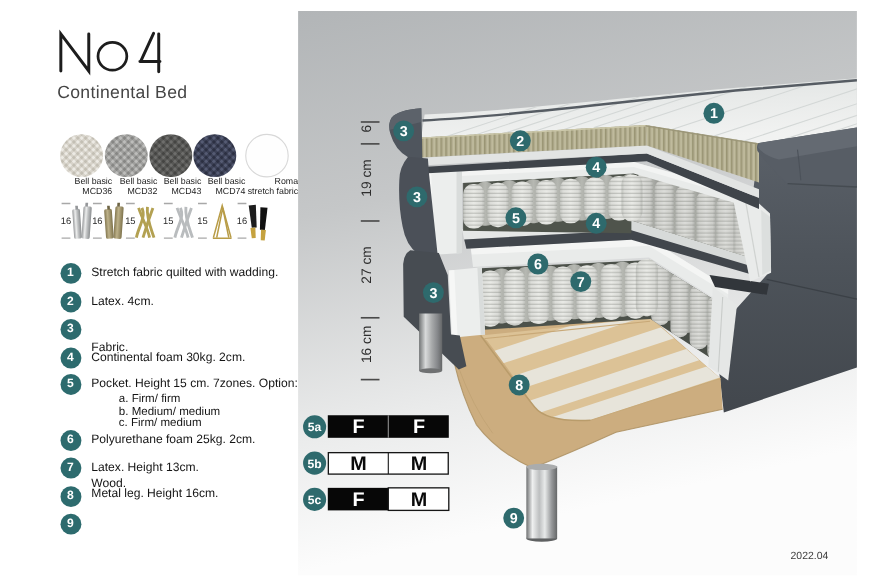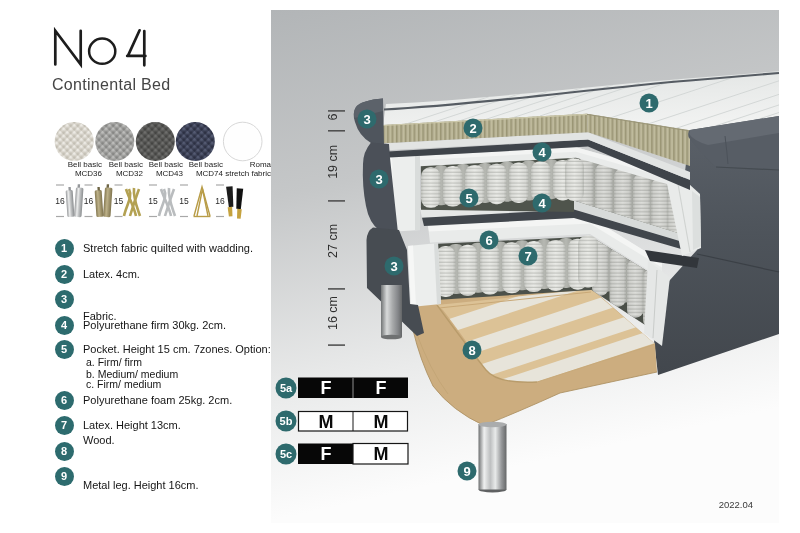--- a/index.html
+++ b/index.html
@@ -1,21 +1,21 @@
 <!DOCTYPE html>
 <html><head>
 <meta charset="utf-8">
 <style>
   html,body{margin:0;padding:0;}
   body{width:800px;height:533px;position:relative;background:#ffffff;
        font-family:"Liberation Sans", sans-serif;overflow:hidden;}
   .abs{position:absolute;}
   .swlbl{position:absolute;font-size:8px;line-height:8.7px;color:#1c1c1c;text-align:right;width:56px;}
   .li{position:absolute;left:83px;font-size:11px;color:#151515;white-space:nowrap;}
-  .sub{position:absolute;left:86px;font-size:10.5px;color:#151515;white-space:nowrap;}
+  .sub{position:absolute;left:108px;font-size:10.5px;color:#151515;white-space:nowrap;}
   .lc{position:absolute;width:19px;height:19px;border-radius:50%;background:#2d6b6e;color:#fff;
       font-size:11px;font-weight:bold;text-align:center;line-height:19px;left:54.5px;}
 </style>
 </head>
 <body>
 
 <svg class="abs" style="left:0;top:0" width="270" height="110" viewBox="0 0 270 110">
   <g fill="none" stroke="#1d1d1d" stroke-width="2.7" stroke-linecap="round">
     <path d="M55.3,64.5 V30.8 L80.7,64.5 V30.8"></path>
     <ellipse cx="102.2" cy="51.2" rx="13.1" ry="12.6" stroke-width="2.5"></ellipse>
@@ -145,34 +145,34 @@
   </g>
 </svg>
 
 <div class="lc" style="top:239.3px;">1</div>
 <div class="li" style="top:242.3px;text-align:right;">Stretch fabric quilted with wadding.</div>
 <div class="lc" style="top:264.8px;">2</div>
 <div class="li" style="top:267.8px;text-align:center;">Latex. 4cm.</div>
 <div class="lc" style="top:290.4px;">3</div>
 <div class="li" style="top:310px;">Fabric.</div>
 <div class="lc" style="top:315.5px;">4</div>
-<div class="li" style="top:318.5px;">Polyurethane firm 30kg. 2cm.</div>
+<div class="li" style="top:318.5px;">Continental foam 30kg. 2cm.</div>
 <div class="lc" style="top:339.9px;">5</div>
 <div class="li" style="top:342.9px;">Pocket. Height 15 cm. 7zones. Option:</div>
 <div class="sub" style="top:356.2px;">a. Firm/ firm</div>
 <div class="sub" style="top:368.1px;">b. Medium/ medium</div>
 <div class="sub" style="top:378.4px;">c. Firm/ medium</div>
 <div class="lc" style="top:390.5px;">6</div>
 <div class="li" style="top:393.5px;">Polyurethane foam 25kg. 2cm.</div>
 <div class="lc" style="top:416.1px;">7</div>
 <div class="li" style="top:419.1px;">Latex. Height 13cm.</div>
 <div class="lc" style="top:441.6px;">8</div>
 <div class="li" style="top:434px;">Wood.</div>
 <div class="lc" style="top:467.2px;">9</div>
-<div class="li" style="top:479px;">Metal leg. Height 16cm.</div>
+<div class="li" style="top:443px;">Metal leg. Height 16cm.</div>
 
 <svg id="photo" class="abs" style="left:0;top:0" width="800" height="533" viewBox="0 0 800 533">
 <defs>
 <linearGradient id="bg" x1="0" y1="0" x2="0.22" y2="1">
 <stop offset="0" stop-color="#b2b5b7"></stop>
         <stop offset="0.35" stop-color="#c5c7c8"></stop>
 <stop offset="0.72" stop-color="#eaebeb"></stop>
         <stop offset="0.95" stop-color="#fcfcfc"></stop>
 </linearGradient>
 <linearGradient id="rsg" x1="0" y1="0" x2="0" y2="1">

